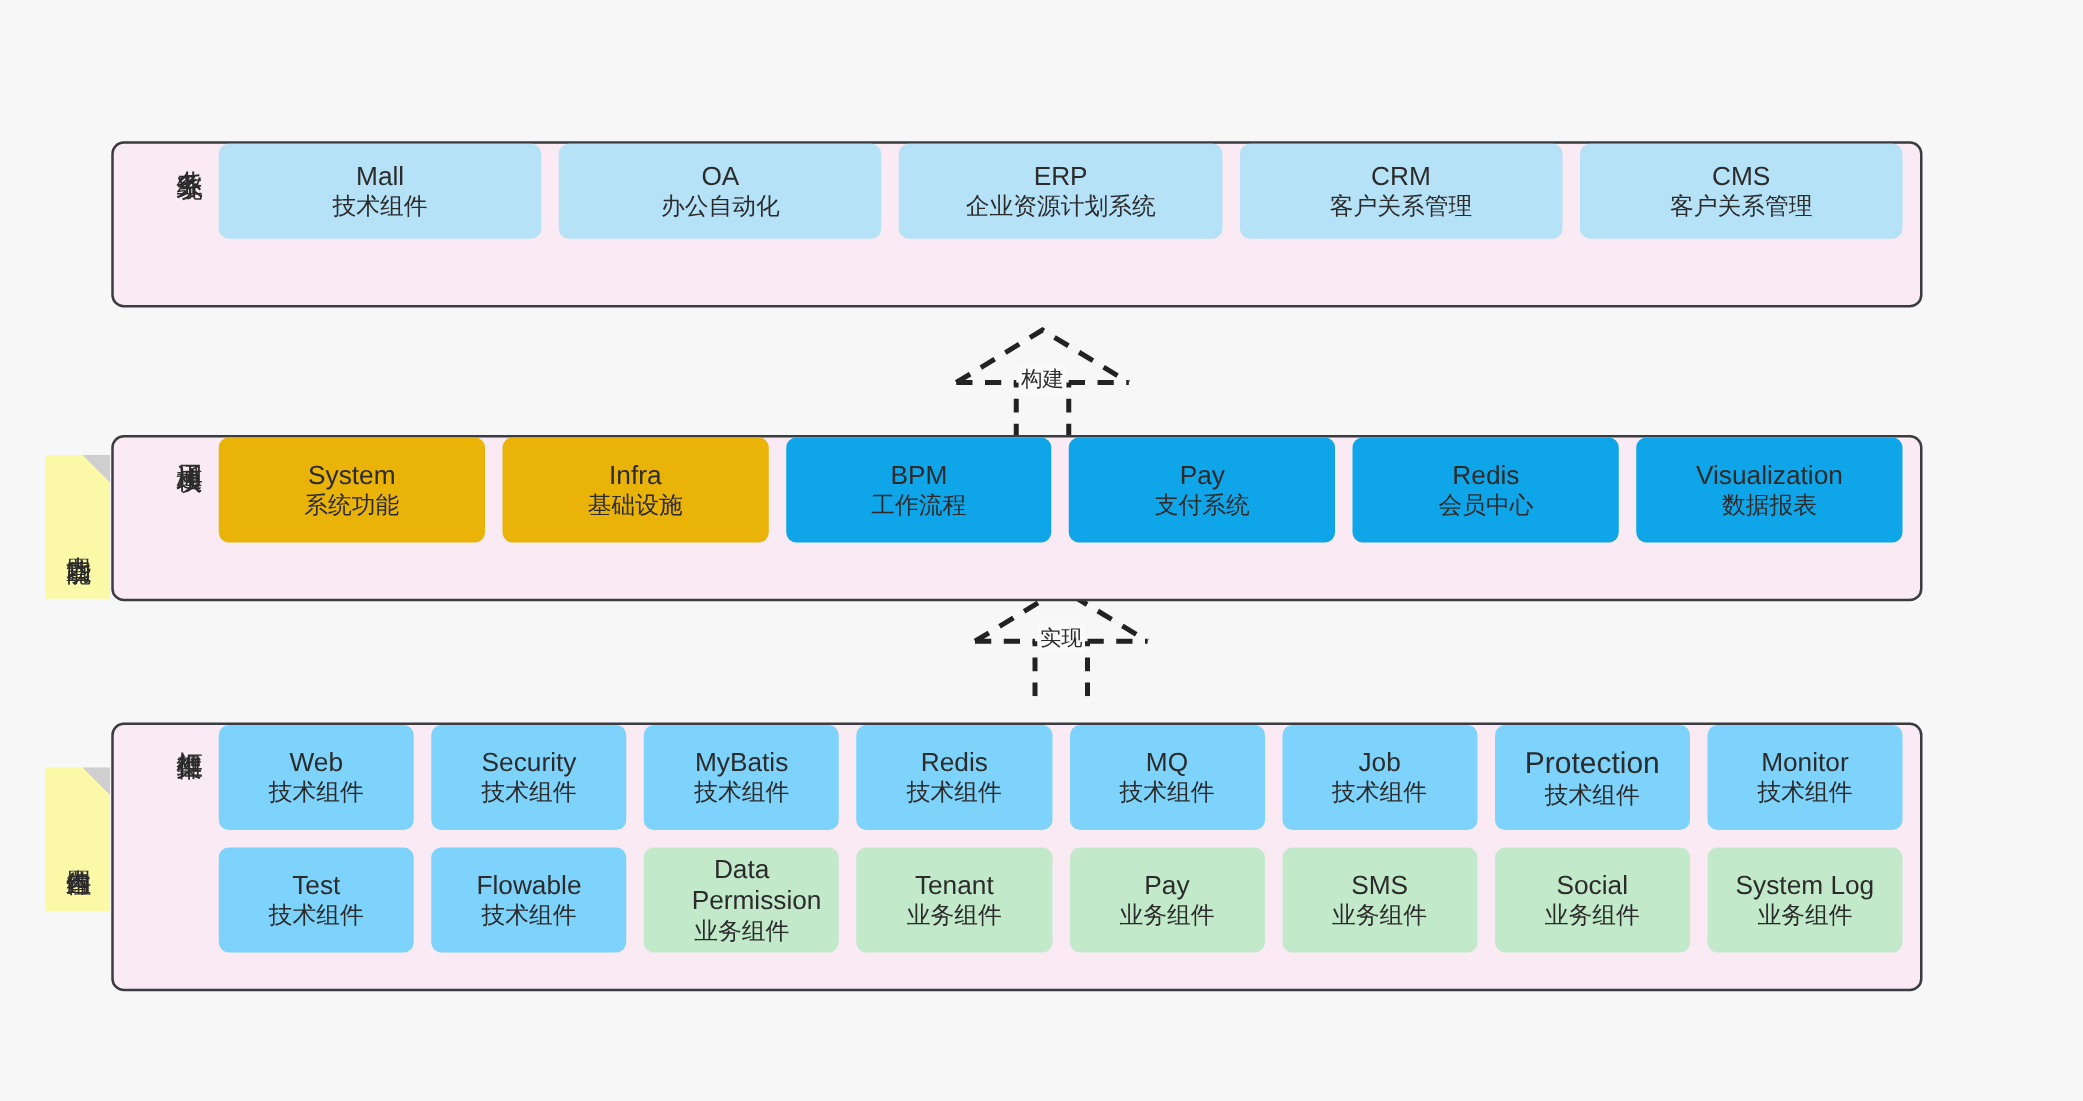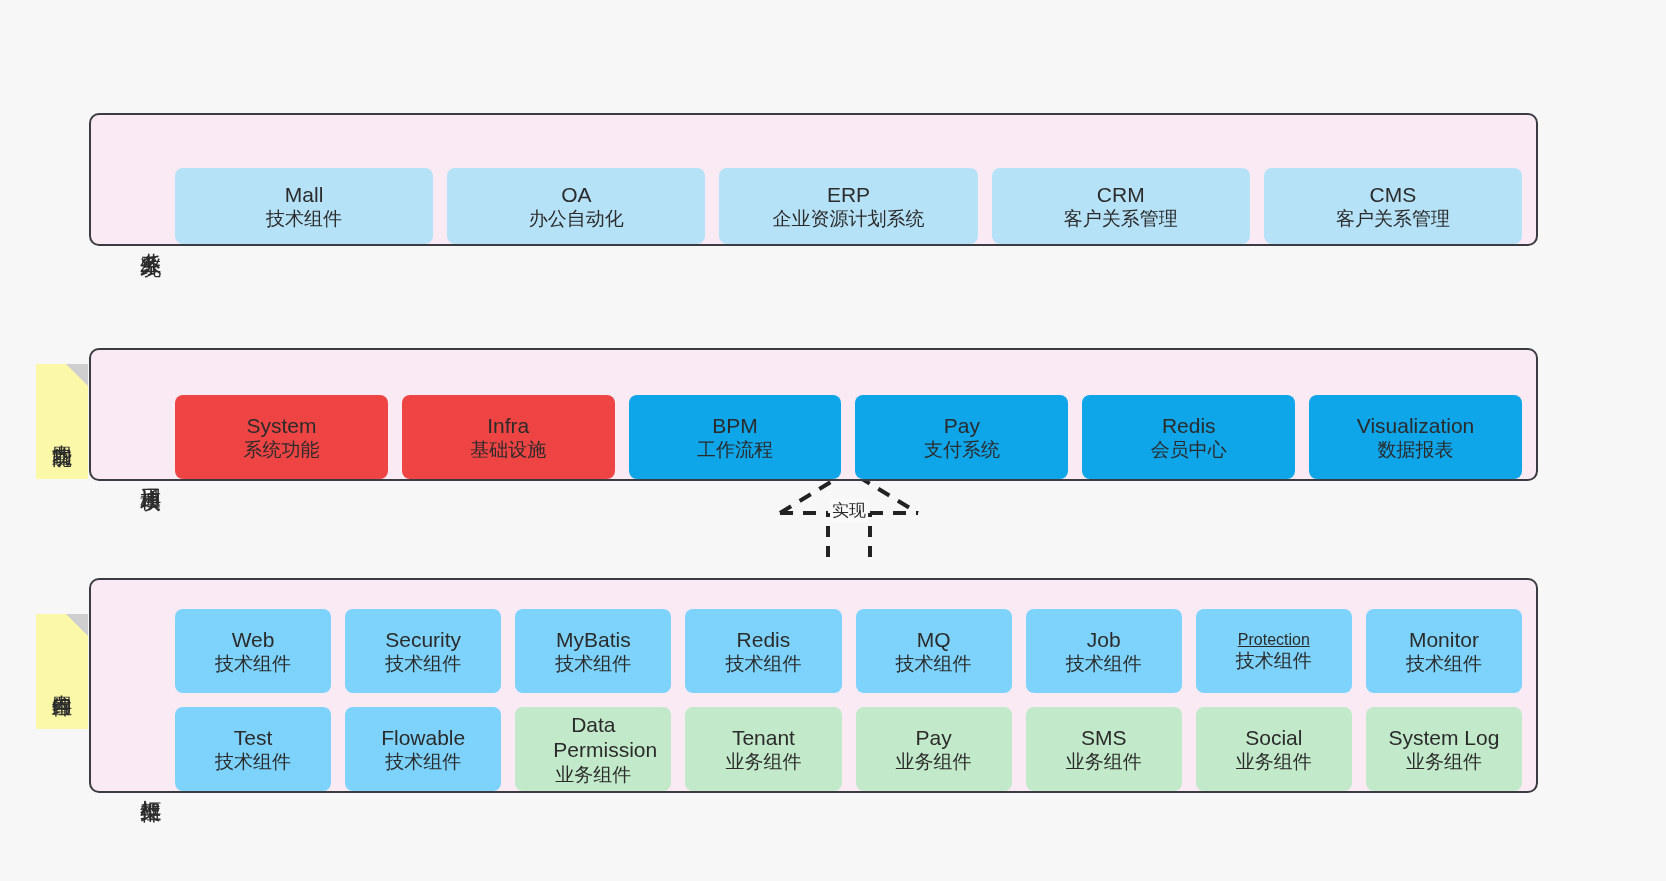--- a/index.html
+++ b/index.html
@@ -13,21 +13,21 @@
   #canvas{position:relative;width:1666px;height:881px;}
 
   
   .layer{
     position:absolute;
     box-sizing:border-box;
     background:#f9eaf4;
     border:2px solid #3b3b42;
     border-radius:10px;
     display:flex;
-    align-items:flex-end;
+    align-items:flex-start;
     z-index:3;
     padding-left:40px;
   }
   .layer-title{
     flex:0 0 auto;
     width:40px;
     display:flex;
     align-items:center;
     justify-content:center;
     font-size:21px;
@@ -62,24 +62,24 @@
     flex-direction:column;
     align-items:center;
     justify-content:center;
     text-align:center;
     color:#2b2b2b;
     padding:6px 4px;
     line-height:1.22;
   }
   .card .t1{font-size:21px;}
   .card .t2{font-size:19px;}
-  .card .t1.small{font-size:16px;text-decoration:underline;}
+  .card .t1.small{font-size:24px;}
 
   .blue   {background:#b6e2f8;}
-  .redd   {background:#ef4444;}
+  .redd   {background:#eab308;}
   .pinkl  {background:#0ea5e9;}
   .greend {background:#7dd3fc;}
   .greenl {background:#c2e9c9;}
 
   
   .h-biz   {height:76px;}
   .h-mod   {height:84px;}
   .h-frame {height:84px;}
 
   
@@ -147,20 +147,32 @@
           <span class="t2">客户关系管理</span>
         </div>
         <div class="card blue">
           <span class="t1">CMS</span>
           <span class="t2">客户关系管理</span>
         </div>
       </div>
     </div>
   </div>
 
+  <div class="connector" style="left:755px;top:258px;width:170px;height:92px;">
+    <svg width="170" height="92" viewBox="0 0 170 92">
+
+      <path d="M 58 92 L 58 48" stroke="#222" stroke-width="4" fill="none" stroke-dasharray="11,9"></path>
+      <path d="M 100 92 L 100 48" stroke="#222" stroke-width="4" fill="none" stroke-dasharray="11,9"></path>
+
+      <path d="M 10 48 L 79 6 L 148 48" stroke="#222" stroke-width="4" fill="none" stroke-dasharray="13,10" stroke-linejoin="miter"></path>
+      <path d="M 10 48 L 58 48" stroke="#222" stroke-width="4" fill="none" stroke-dasharray="13,10"></path>
+      <path d="M 100 48 L 148 48" stroke="#222" stroke-width="4" fill="none" stroke-dasharray="13,10"></path>
+    </svg>
+    <span class="lbl" style="left:60px;top:34px;">构建</span>
+  </div>
 
   <div class="note" id="note-builtin-function" style="left:36px;top:364px;width:52px;height:115px;">
     <span class="fold"></span>
     <span class="note-text">内置功能</span>
   </div>
 
   <div class="layer" id="layer-common-module" style="left:89px;top:348px;width:1449px;height:133px;">
     <div class="layer-title">通用模块</div>
     <div class="layer-body">
       <div class="row h-mod">

